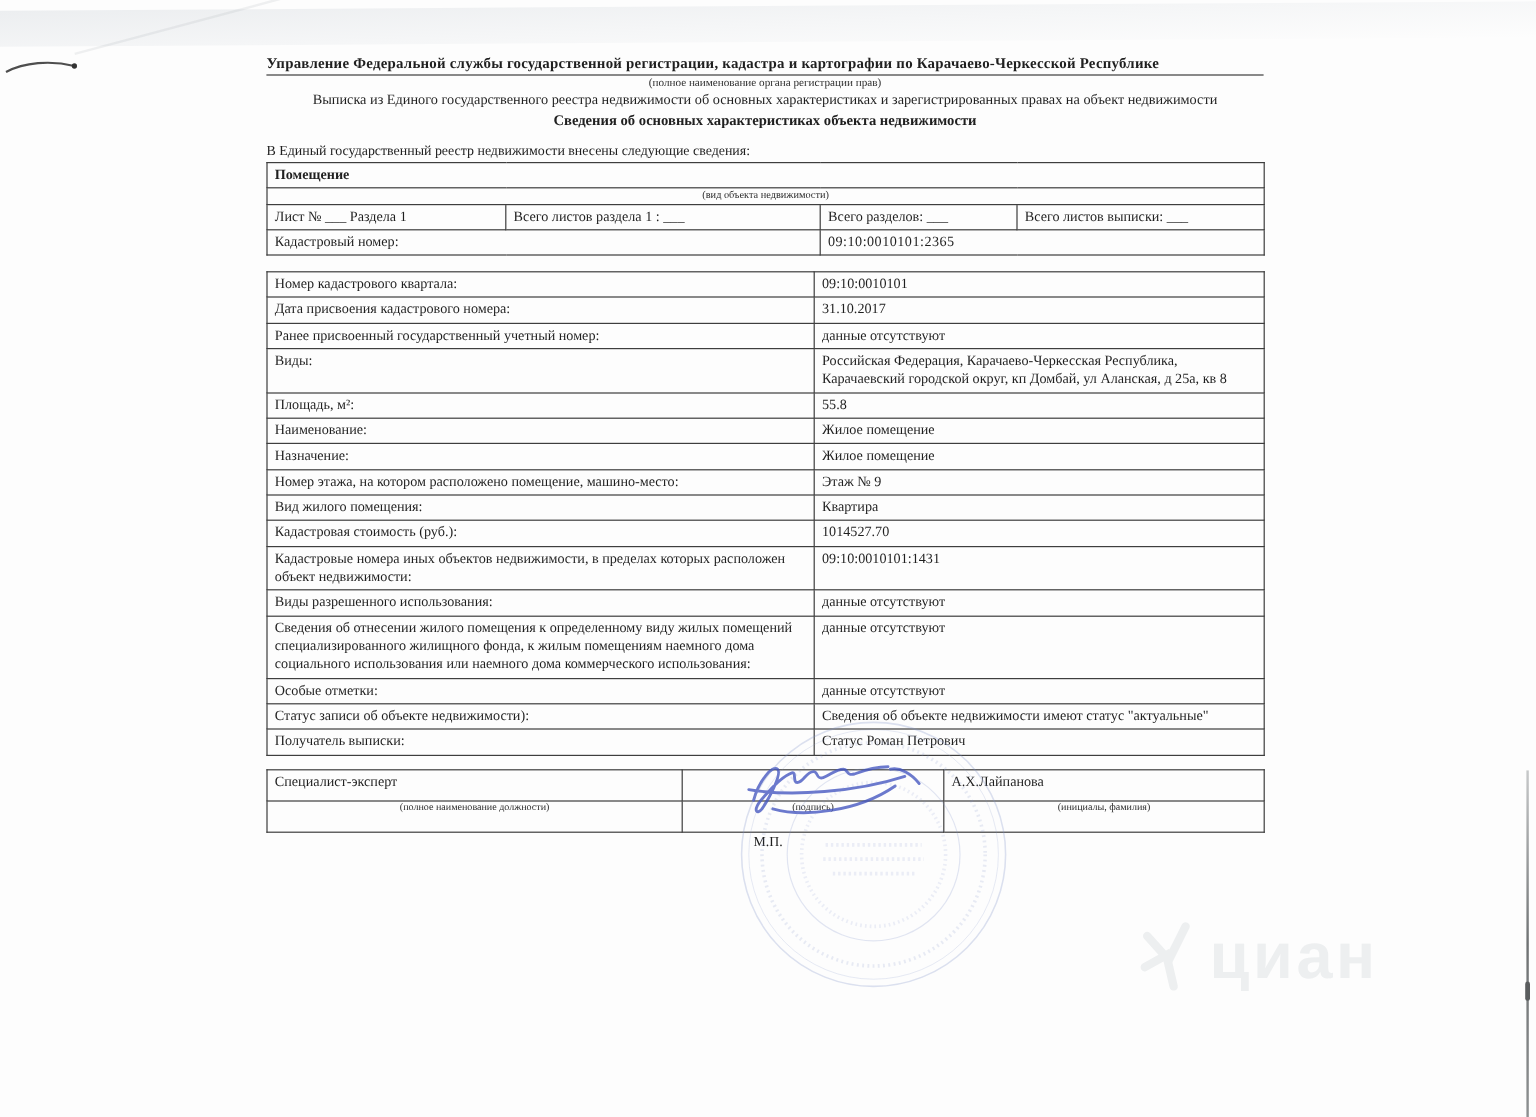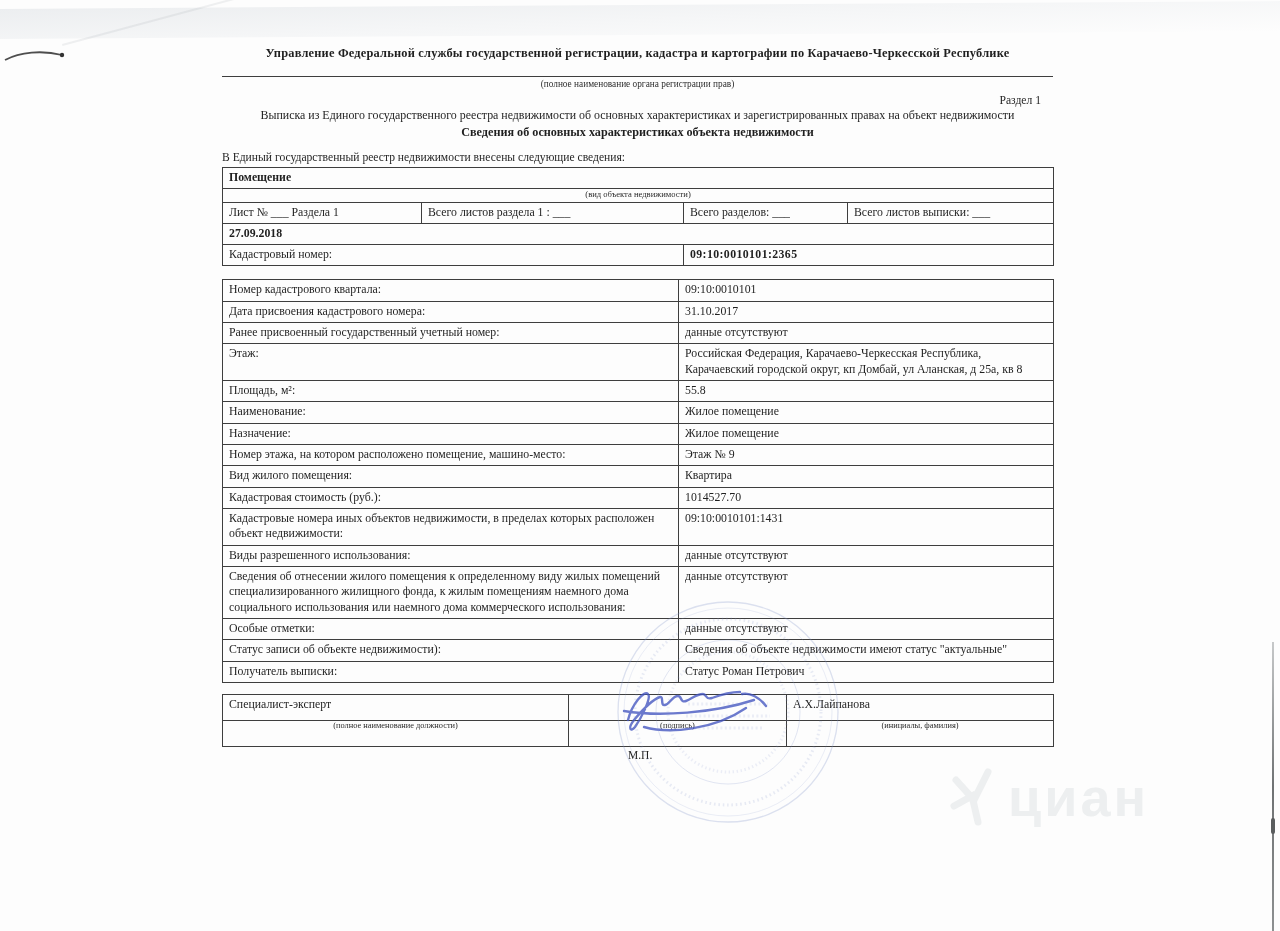--- a/index.html
+++ b/index.html
@@ -26,37 +26,37 @@
   .edge-blob {
     position:absolute; right:5px; top:818px; width:4px; height:16px;
     background:#5a5d5e; border-radius:2px;
   }
   .wire-artifact { position:absolute; left:2px; top:46px; }
 
   
   .doc { position:absolute; left:222px; top:46px; width:831px; }
 
   .org-title {
-    font-weight:bold; text-align:center; font-size:12.4px; letter-spacing:.2px;
-    padding-bottom:15px; border-bottom:1.7px solid #3e3e3e;
+    font-weight:bold; text-align:left; font-size:12.4px; letter-spacing:.2px;
+    padding-bottom:1px; border-bottom:1.7px solid #3e3e3e;
   }
   .org-caption { text-align:center; font-size:9.3px; margin-top:2px; color:#2e2e2e; }
   .section-label { text-align:right; font-size:11.6px; margin-top:5px; padding-right:12px; }
   .doc-title { text-align:center; font-size:11.9px; margin-top:1px; }
   .doc-subtitle { text-align:center; font-size:12.2px; font-weight:bold; margin-top:2px; }
   .intro { font-size:11.6px; margin-top:11px; margin-bottom:3px; }
 
   table { border-collapse:collapse; width:831px; table-layout:fixed; }
   table, td { border:1.6px solid #3e3e3e; }
   td { font-size:11.8px; padding:2px 6px 3px; vertical-align:top; line-height:1.3; }
 
   .t1 .obj-type td { font-weight:bold; }
   .t1 .obj-caption td { text-align:center; font-size:8.6px; padding:0 0 1px; color:#2a2a2a; }
   .t1 .date-row td { font-weight:bold; }
-  .t1 .cad-value { font-weight:bold; letter-spacing:.4px; }
+  .t1 .cad-value { font-weight:normal; letter-spacing:.4px; }
 
   .t2 { margin-top:13px; }
 
   .sig-wrap { position:relative; margin-top:11px; }
   .sig-table .cap td, .sig-table td.cap {
     text-align:center; font-size:8.4px; padding:0 0 14px; color:#2a2a2a;
   }
   .sig-table .r1 td { height:20px; }
   .mp-label { font-size:11.5px; margin-top:2px; padding-left:406px; }
 
@@ -79,21 +79,20 @@
   <path d="M3 14 C18 6 40 4 60 9" stroke="#4e4e4e" stroke-width="1.8" fill="none"></path>
   <circle cx="60" cy="9" r="2.2" fill="#333"></circle>
 </svg>
 <div class="edge-line"></div>
 <div class="edge-blob"></div>
 
 <div class="doc">
 
   <div class="org-title">Управление Федеральной службы государственной регистрации, кадастра и картографии по Карачаево-Черкесской Республике</div>
   <div class="org-caption">(полное наименование органа регистрации прав)</div>
-  <div class="section-label">Раздел 1</div>
   <div class="doc-title">Выписка из Единого государственного реестра недвижимости об основных характеристиках и зарегистрированных правах на объект недвижимости</div>
   <div class="doc-subtitle">Сведения об основных характеристиках объекта недвижимости</div>
   <div class="intro">В Единый государственный реестр недвижимости внесены следующие сведения:</div>
 
   <table class="t1">
     <colgroup>
         <col style="width:199px">
         <col style="width:262px">
         <col style="width:164px">
         <col style="width:206px">
@@ -104,23 +103,20 @@
     </tr>
     <tr class="obj-caption">
       <td colspan="4">(вид объекта недвижимости)</td>
     </tr>
     <tr>
       <td>Лист № ___  Раздела  1</td>
       <td>Всего листов раздела  1 : ___</td>
       <td>Всего разделов: ___</td>
       <td>Всего листов выписки: ___</td>
     </tr>
-    <tr class="date-row">
-      <td colspan="4">27.09.2018</td>
-    </tr>
     <tr>
       <td colspan="2">Кадастровый номер:</td>
       <td colspan="2" class="cad-value">09:10:0010101:2365</td>
     </tr>
   </tbody>
     </table>
 
   <table class="t2">
     <colgroup>
         <col style="width:456px">
@@ -133,21 +129,21 @@
         </tr>
     <tr>
           <td>Дата присвоения кадастрового номера:</td>
           <td>31.10.2017</td>
         </tr>
     <tr>
           <td>Ранее присвоенный государственный учетный номер:</td>
           <td>данные отсутствуют</td>
         </tr>
     <tr>
-          <td>Этаж:</td>
+          <td>Виды:</td>
           <td>Российская Федерация, Карачаево-Черкесская Республика, Карачаевский городской округ, кп Домбай, ул Аланская, д 25а, кв 8</td>
         </tr>
     <tr>
           <td>Площадь, м²:</td>
           <td>55.8</td>
         </tr>
     <tr>
           <td>Наименование:</td>
           <td>Жилое помещение</td>
         </tr>

